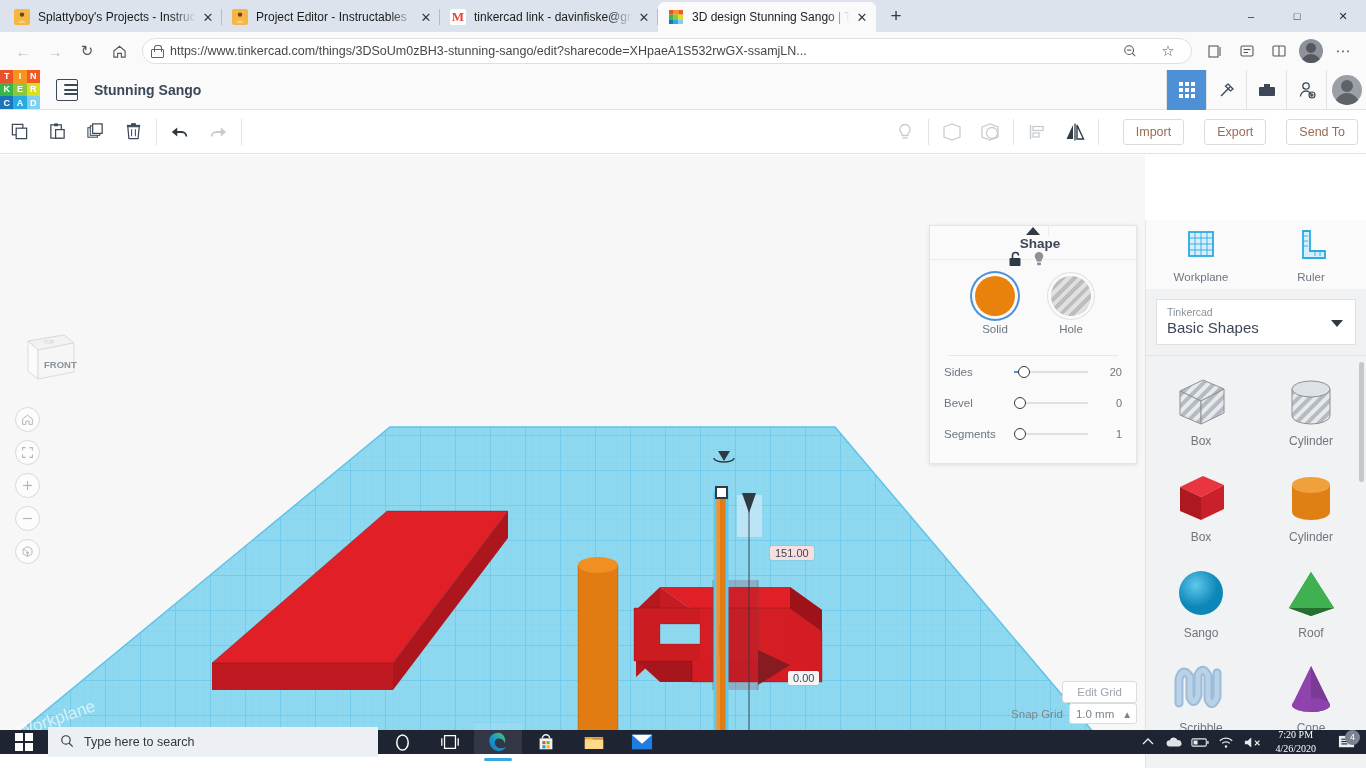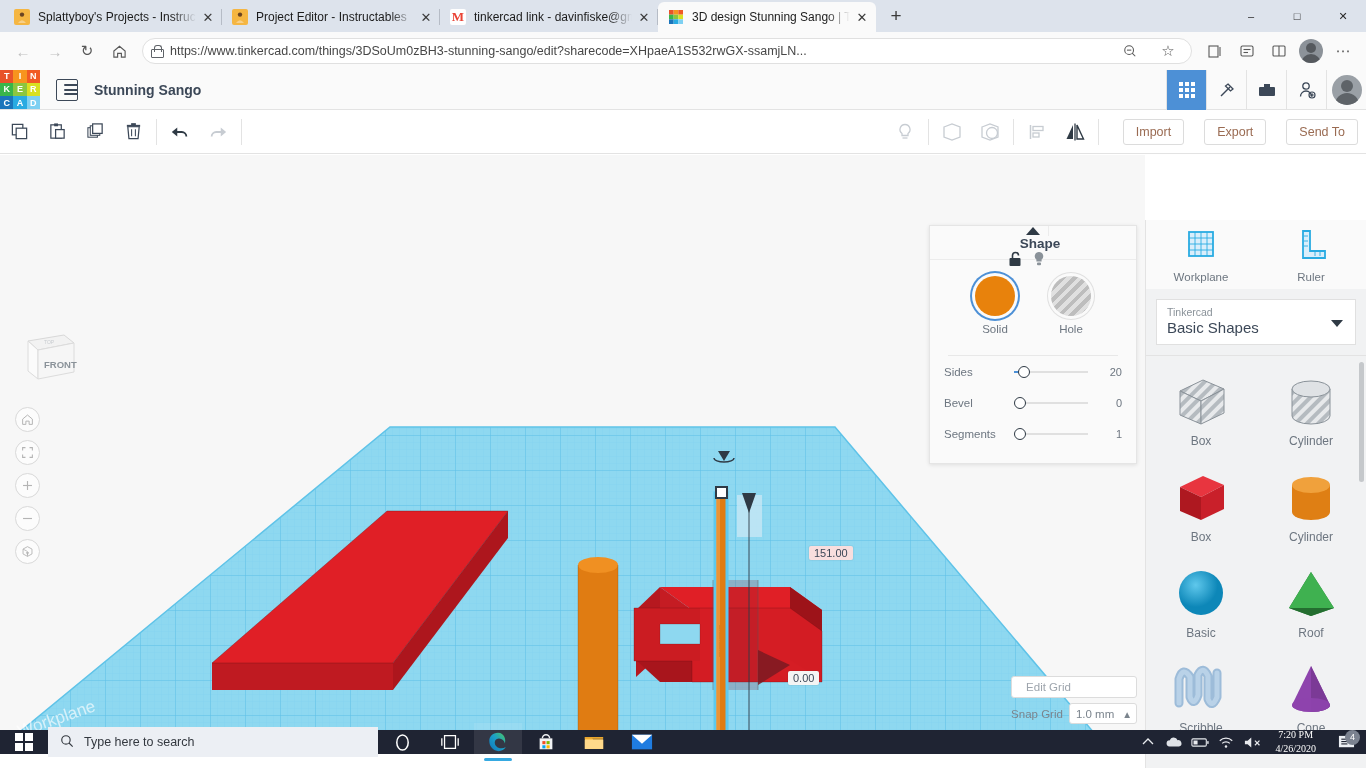--- a/index.html
+++ b/index.html
@@ -172,21 +172,21 @@
 
   .meas {
     position: absolute; font-size: 11px; color: #3c4858; background: #f4f4f4;
     border-radius: 2px; padding: 1px 5px; white-space: nowrap;
     box-shadow: 0 0 0 1px rgba(0,0,0,0.04);
   }
   .meas.pink { background: #f8dede; }
 
   .bottom-ctrls {
     position: absolute; right: 8px; bottom: 6px; display: flex;
-    flex-direction: column; gap: 5px;
+    flex-direction: column; align-items: flex-end; 
   }
   .editgrid {
     height: 22px; padding: 0 14px; border: 1px solid #dcdcdc; border-radius: 3px;
     font-size: 11.5px; color: #9ea5ad; display: flex; align-items: center; background: #fff;
   }
   .snapgrid { display: flex; align-items: center; gap: 6px; font-size: 11.5px; color: #7b848d; }
   .snapgrid .sel {
     border: 1px solid #dcdcdc; border-radius: 3px; height: 21px; padding: 0 6px;
     display: flex; align-items: center; gap: 10px; background: #fff; color: #7b848d;
   }
@@ -708,21 +708,21 @@
         </div>
         <div class="nav-c">
           <svg width="13" height="13" viewBox="0 0 16 16">
               <path d="M8 2 L13.5 5 L13.5 11 L8 14 L2.5 11 L2.5 5 Z" fill="none" stroke="#b4b4b4" stroke-width="1.1"></path>
               <path d="M8 14 L8 8 L2.5 5" fill="none" stroke="#b4b4b4" stroke-width="1"></path>
               <polygon points="6,9 10,9 8,13" fill="#b4b4b4"></polygon>
             </svg>
         </div>
       </div>
 
-      <div class="meas pink" style="left:770px; top:391px;margin-left:39px;">151.00</div>
+      <div class="meas pink" style="left:770px; top:391px;">151.00</div>
 
       <div class="meas" style="left:788px; top:516px;">0.00</div>
 
       <div class="bottom-ctrls">
         <div class="editgrid">Edit Grid</div>
         <div class="snapgrid">
           <span>Snap Grid</span>
           <span class="sel">
             <span>1.0 mm</span>
             <span>▴</span>
@@ -892,21 +892,21 @@
         <div class="sb-item">
           <svg width="62" height="58" viewBox="0 0 62 58">
             <defs>
                 <radialGradient id="sg" cx="38%" cy="32%">
                   <stop offset="0%" stop-color="#5fc8ec"></stop>
                   <stop offset="100%" stop-color="#0d87b8"></stop>
                 </radialGradient>
               </defs>
             <circle cx="31" cy="27" r="22" fill="url(#sg)"></circle>
           </svg>
-          <span class="lbl">Basic</span>
+          <span class="lbl">Sango</span>
         </div>
 
         <div class="sb-item">
           <svg width="62" height="58" viewBox="0 0 62 58">
             <polygon points="31,6 54,42 31,50" fill="#2d8c3c"></polygon>
             <polygon points="31,6 31,50 9,42" fill="#1f7a2e"></polygon>
             <polygon points="31,6 54,42 9,42" fill="#3fb150"></polygon>
             <polygon points="9,42 31,50 54,42" fill="#246e30"></polygon>
           </svg>
           <span class="lbl">Roof</span>

